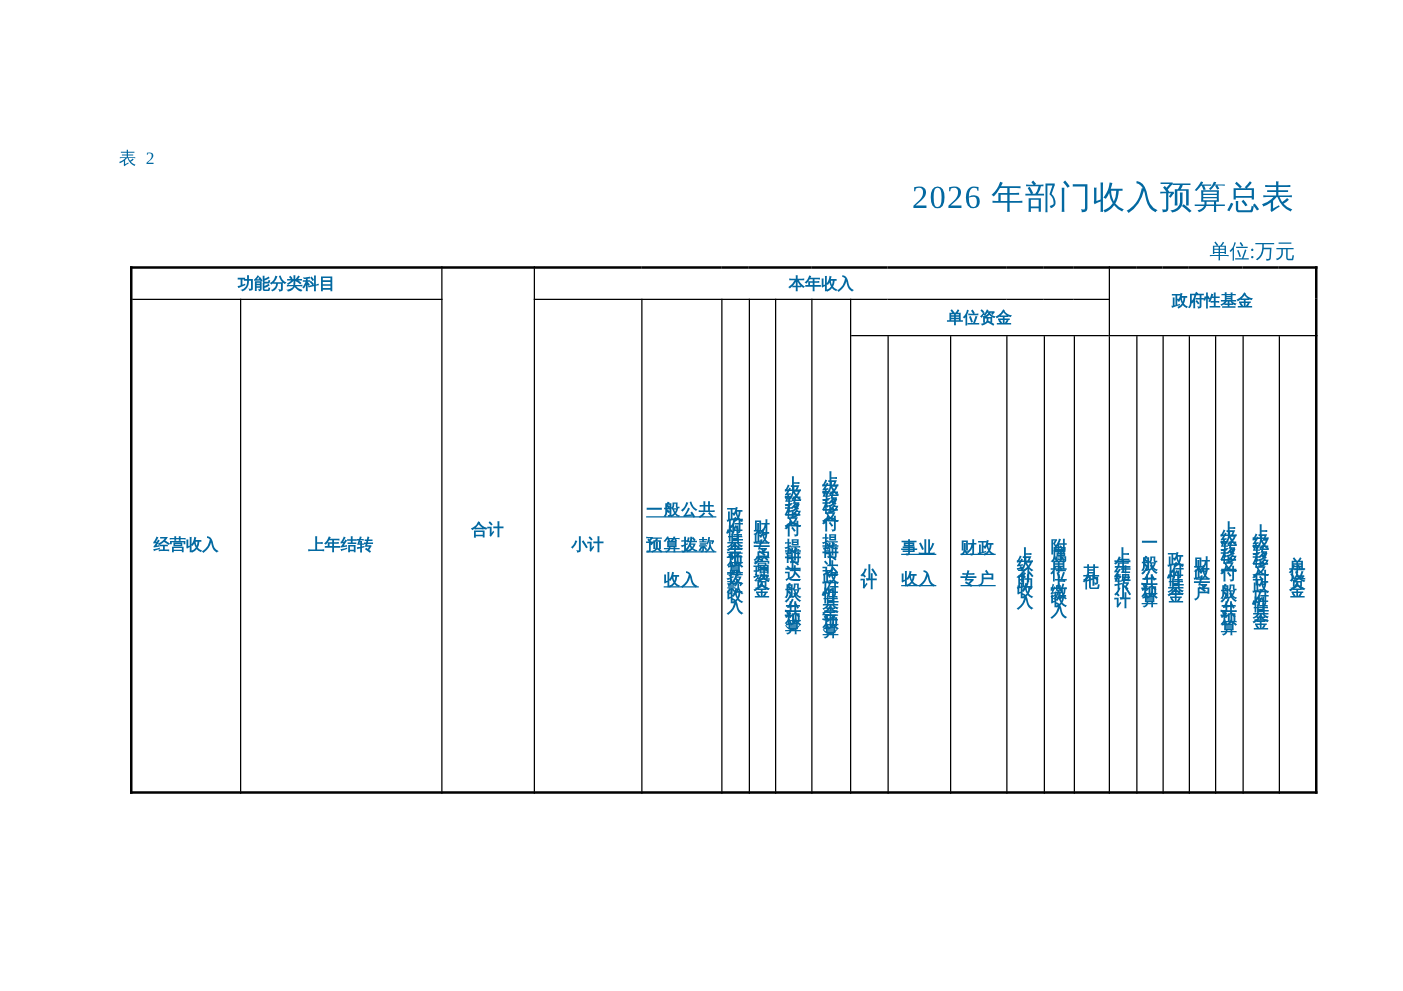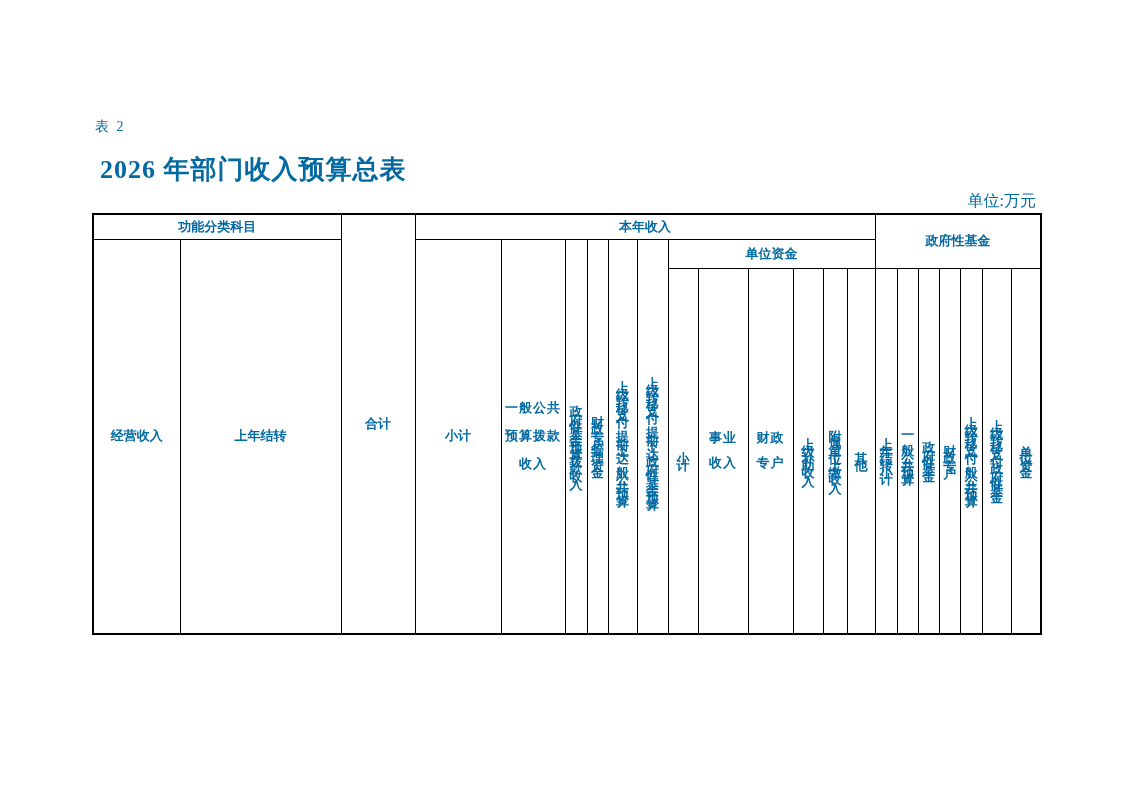--- a/index.html
+++ b/index.html
@@ -18,24 +18,24 @@
     left: 95px;
     top: 118px;
     font-size: 14px;
     letter-spacing: 2px;
   }
   .doc-title {
     position: absolute;
     left: 88px;
     top: 140px;
     width: 948px;
-    margin: 12px;
-    text-align: left;
+    margin: 0;
+    text-align: right;
     font-size: 26px;
-    font-weight: 700;
+    font-weight: 400;
     letter-spacing: 1px;
   }
   .meta-row {
     position: absolute;
     left: 88px;
     top: 189px;
     width: 948px;
     height: 20px;
     font-size: 13px;
   }
@@ -48,21 +48,21 @@
   }
   .unit-note {
     position: absolute;
     right: 0;
     top: 2px;
     font-size: 16px;
     font-weight: 400;
   }
   table.budget-table {
     position: absolute;
-    left: 92px;
+    left: 104px;
     top: 213px;
     width: 948px;
     table-layout: fixed;
     border-collapse: collapse;
     border: 2px solid #000000;
   }
   .budget-table th {
     border: 1px solid #000000;
     padding: 0;
     font-size: 13px;
@@ -76,21 +76,21 @@
   tr.r2 { height: 29px; }
   tr.r3 { height: 366px; }
   .vtext {
     display: inline-block;
     writing-mode: vertical-rl;
     text-orientation: mixed;
     letter-spacing: 0.55em;
     line-height: 1;
     white-space: nowrap;
   }
-  .wrap { display: inline-block; letter-spacing: 0.08em; }
+  .wrap { display: inline-block; letter-spacing: 0.08em; text-decoration: underline; }
   .w4 { max-width: 58px; line-height: 2.15; }
   .w2 { max-width: 30px; line-height: 1.9; }
 </style>
 </head>
 <body>
 
 <div class="page">
 
   <div class="sheet-label">表 2</div>
 

